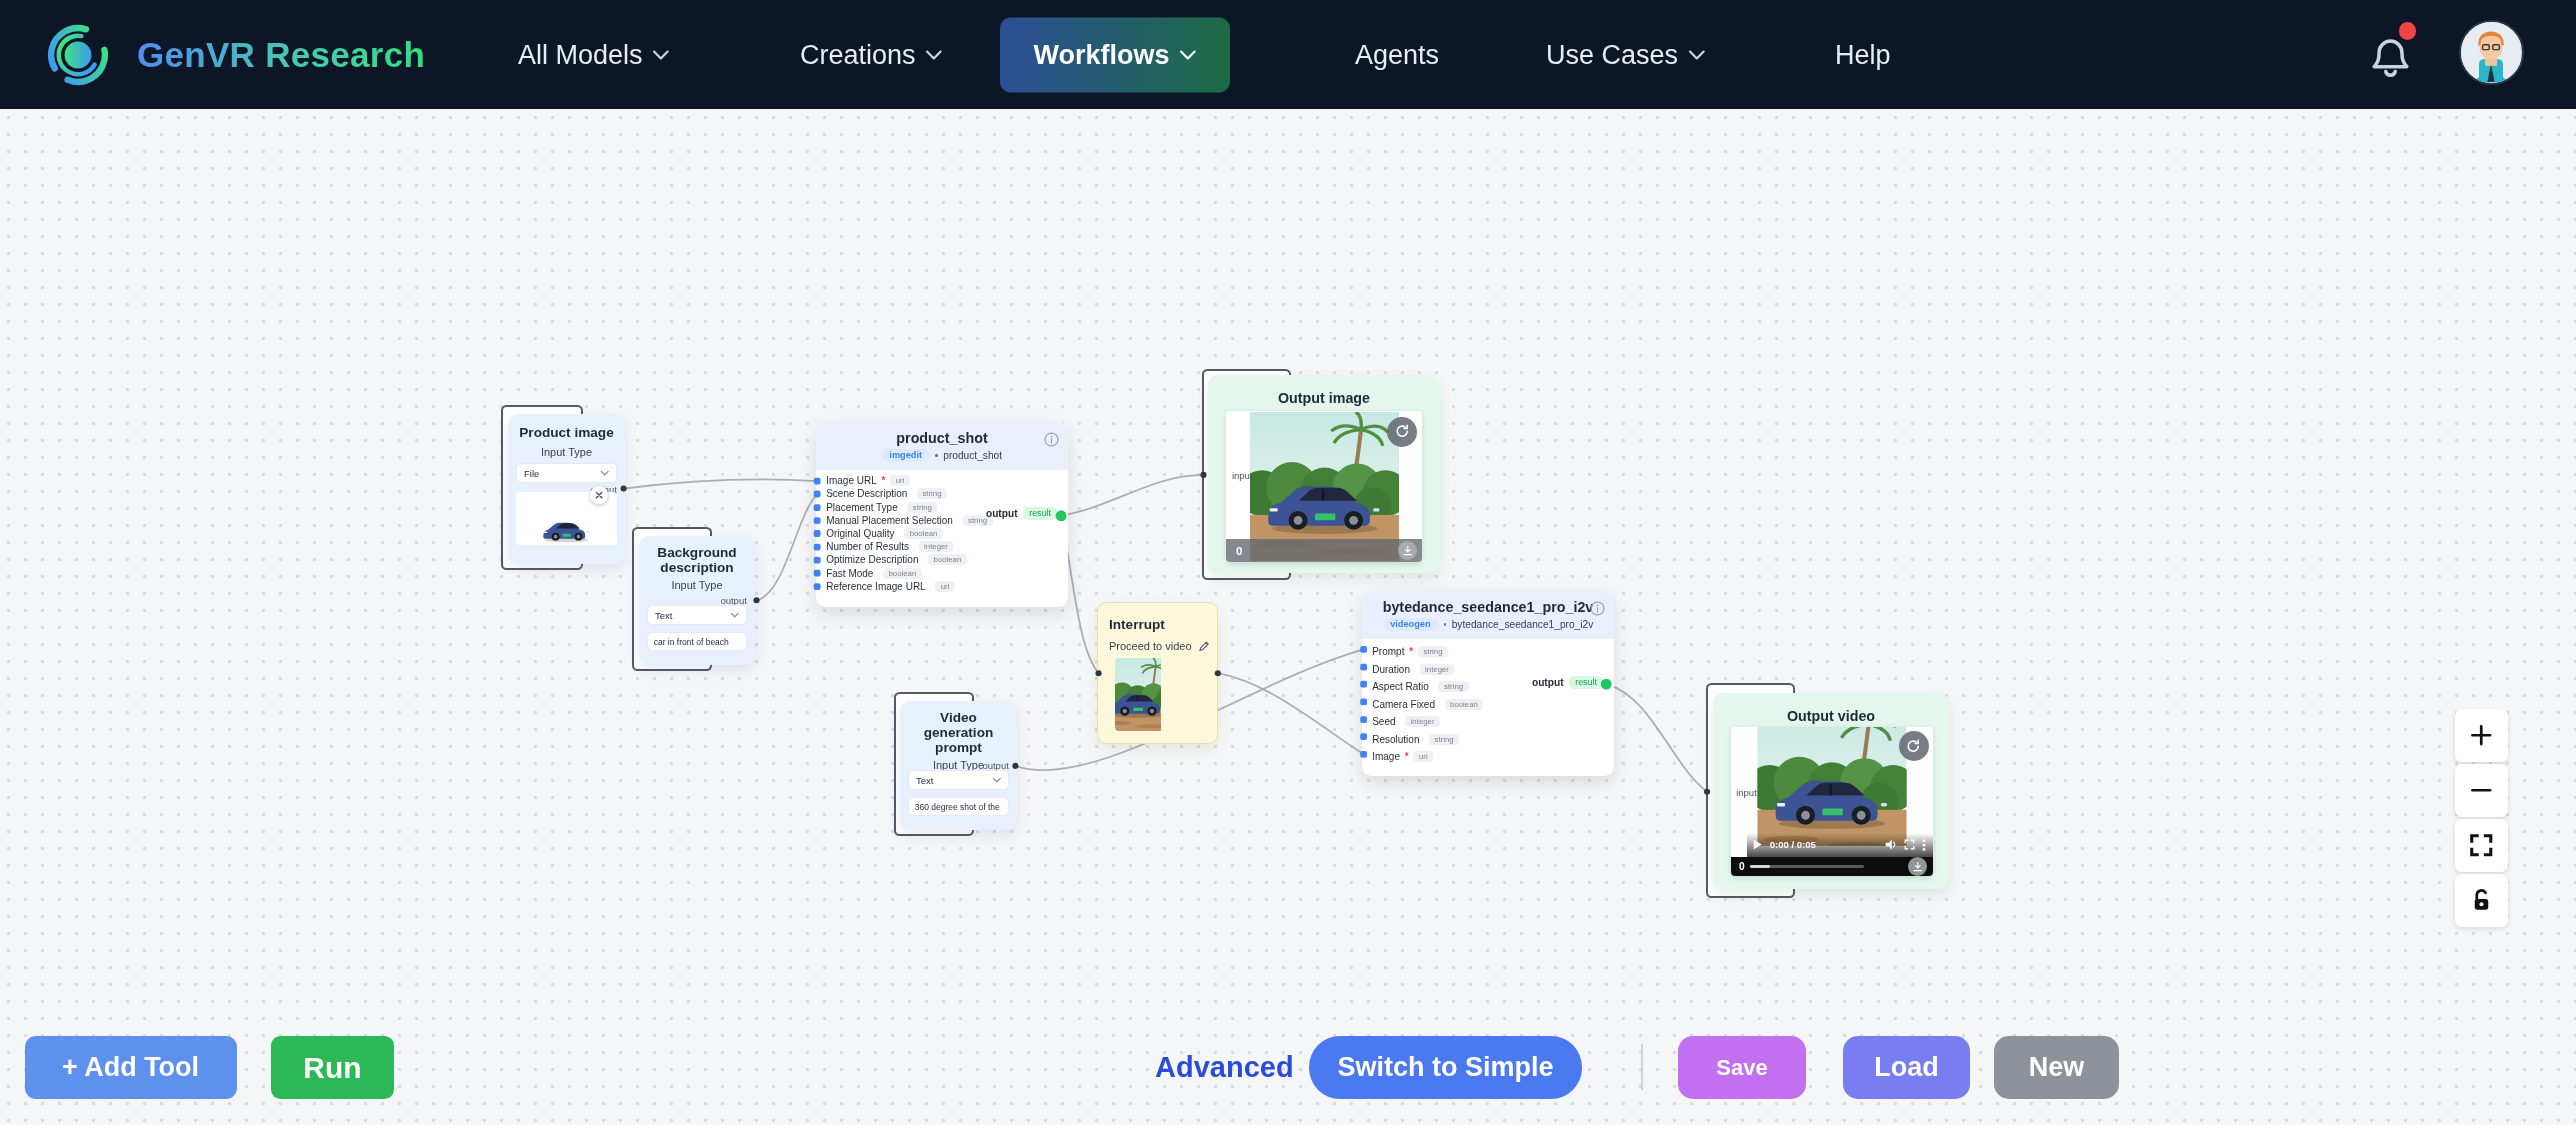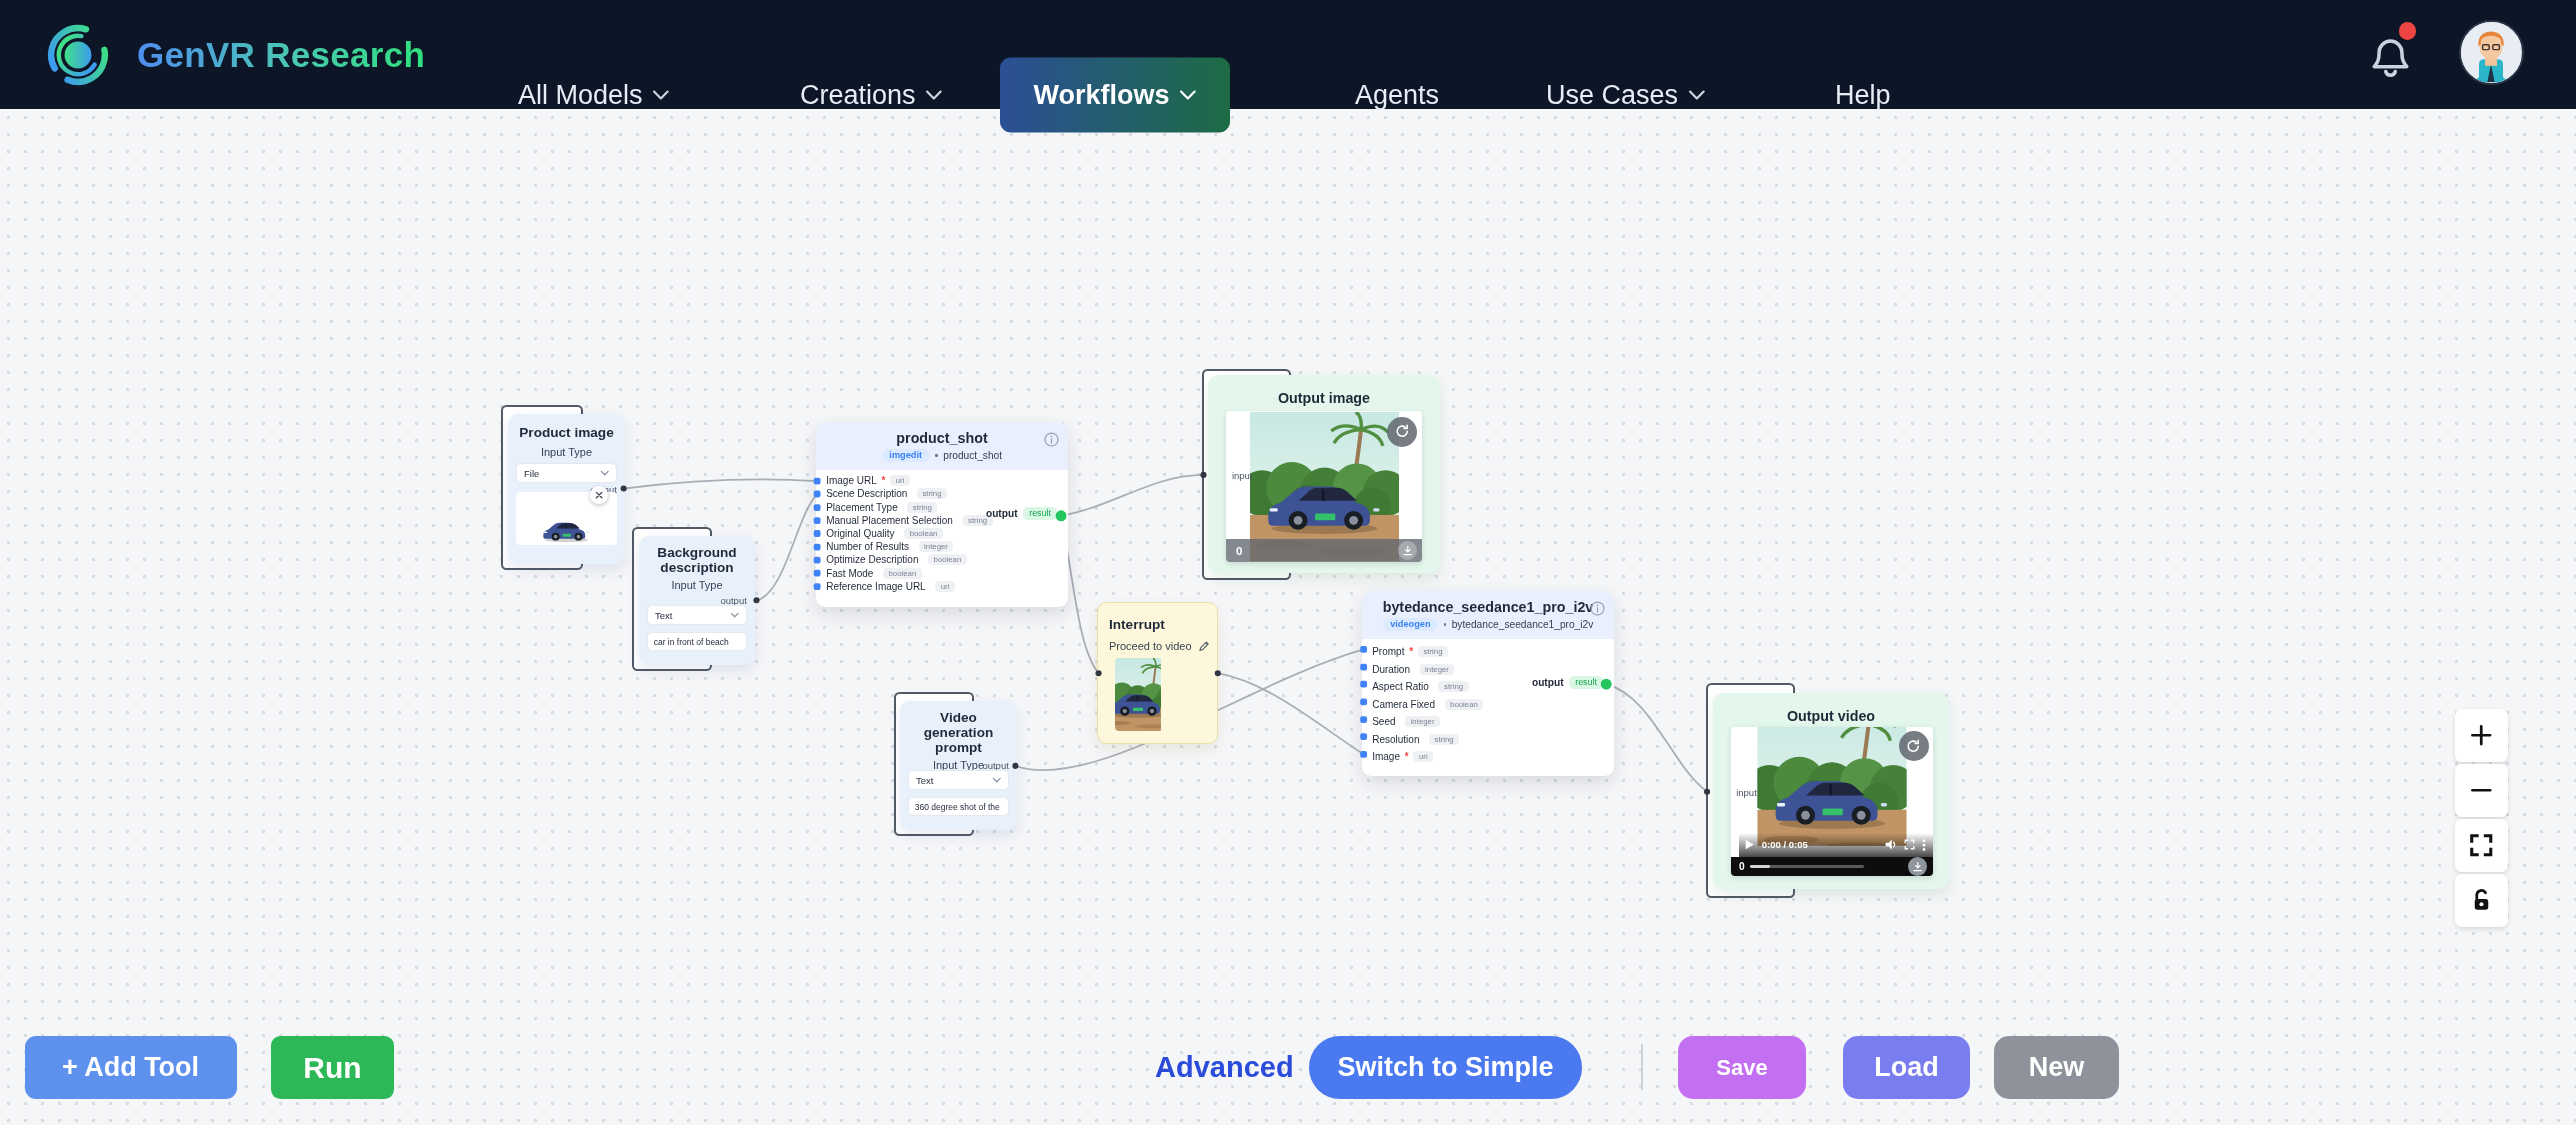--- a/index.html
+++ b/index.html
@@ -10,21 +10,21 @@
   
   .topnav { position:relative; width:100%; height:109px; background:#0d1626; z-index:10; }
   .brand { position:absolute; left:46px; top:50%; transform:translateY(-50%);
            display:flex; align-items:center; gap:27px; }
   .brand-logo { width:64px; height:64px; }
   .brand-name { font-size:35px; font-weight:bold; letter-spacing:0.3px;
     background:linear-gradient(90deg,#4f8ef0 0%,#49c9b0 55%,#2fe07d 100%);
     -webkit-background-clip:text; background-clip:text; color:transparent; }
   .nav-item { position:absolute; top:50%; transform:translateY(-50%);
     display:flex; align-items:center; gap:9.5px; color:#e8edf5; font-size:27px;
-    font-weight:500; cursor:pointer;margin-top:40px; }
+    font-weight:500; cursor:pointer; }
   .nav-all { left:518px; } .nav-creations { left:800px; }
   .nav-agents { left:1355px; } .nav-usecases { left:1546px; } .nav-help { left:1835px; }
   .nav-pill { left:1000px; width:230px; height:75px; justify-content:center;
     border-radius:11px; font-weight:bold; color:#fff;
     background:linear-gradient(90deg,#2b4f96 0%,#1d6b44 100%); }
   .chev { width:17.7px; height:11px; }
   .chev path { fill:none; stroke:#cfd6df; stroke-width:3.2; stroke-linecap:round; stroke-linejoin:round; }
   .nav-pill .chev path { stroke:#ffffff; }
   .credits-pill { position:absolute; left:1954px; top:23px; width:369px; height:64px;
     border-radius:33px; border:1.4px solid #2e4052; display:flex; align-items:center;
@@ -109,21 +109,21 @@
   .media-img { position:absolute; top:0; bottom:0; }
   .input-lbl { position:absolute; font-size:9.5px; color:#4b5563; z-index:2; }
   .media-refresh { position:absolute; width:30px; height:30px; border-radius:50%;
     background:rgba(96,102,110,.85); display:flex; align-items:center; justify-content:center;
     z-index:3; cursor:pointer; }
   .gray-bar { position:absolute; left:0; right:0; height:23px; background:rgba(98,104,112,.78);
     display:flex; align-items:center; z-index:3; }
   .gray-bar .cnt { color:#fff; font-size:11.6px; font-weight:bold; margin-left:9.5px; }
   .dl-circle { margin-left:auto; margin-right:5.5px; width:19px; height:19px; border-radius:50%;
     background:rgba(255,255,255,.28); display:flex; align-items:center; justify-content:center; cursor:pointer; }
-  .vid-controls { position:absolute; left:8px; right:0; bottom:19px; height:24.5px; z-index:3;
+  .vid-controls { position:absolute; left:16px; right:0; bottom:19px; height:24.5px; z-index:3;
     background:linear-gradient(transparent,rgba(0,0,0,.72)); display:flex; align-items:center;
     padding:0 6.8px; gap:6.8px; }
   .vid-time { color:#fff; font-size:9.5px; font-weight:bold; }
   .black-bar { position:absolute; left:0; right:0; bottom:0; height:19px; background:#0d0d0e;
     display:flex; align-items:center; z-index:3; }
   .black-bar .cnt { color:#fff; font-size:10.2px; font-weight:bold; margin-left:8.2px; }
   .progress { margin-left:5.5px; width:114px; height:2.7px; background:#5a5a5c; border-radius:1.4px;
     position:relative; cursor:pointer; }
   .progress::before { content:""; position:absolute; left:0; top:0; width:20.4px; height:2.7px;
     background:#d6d6d6; border-radius:1.4px; }

